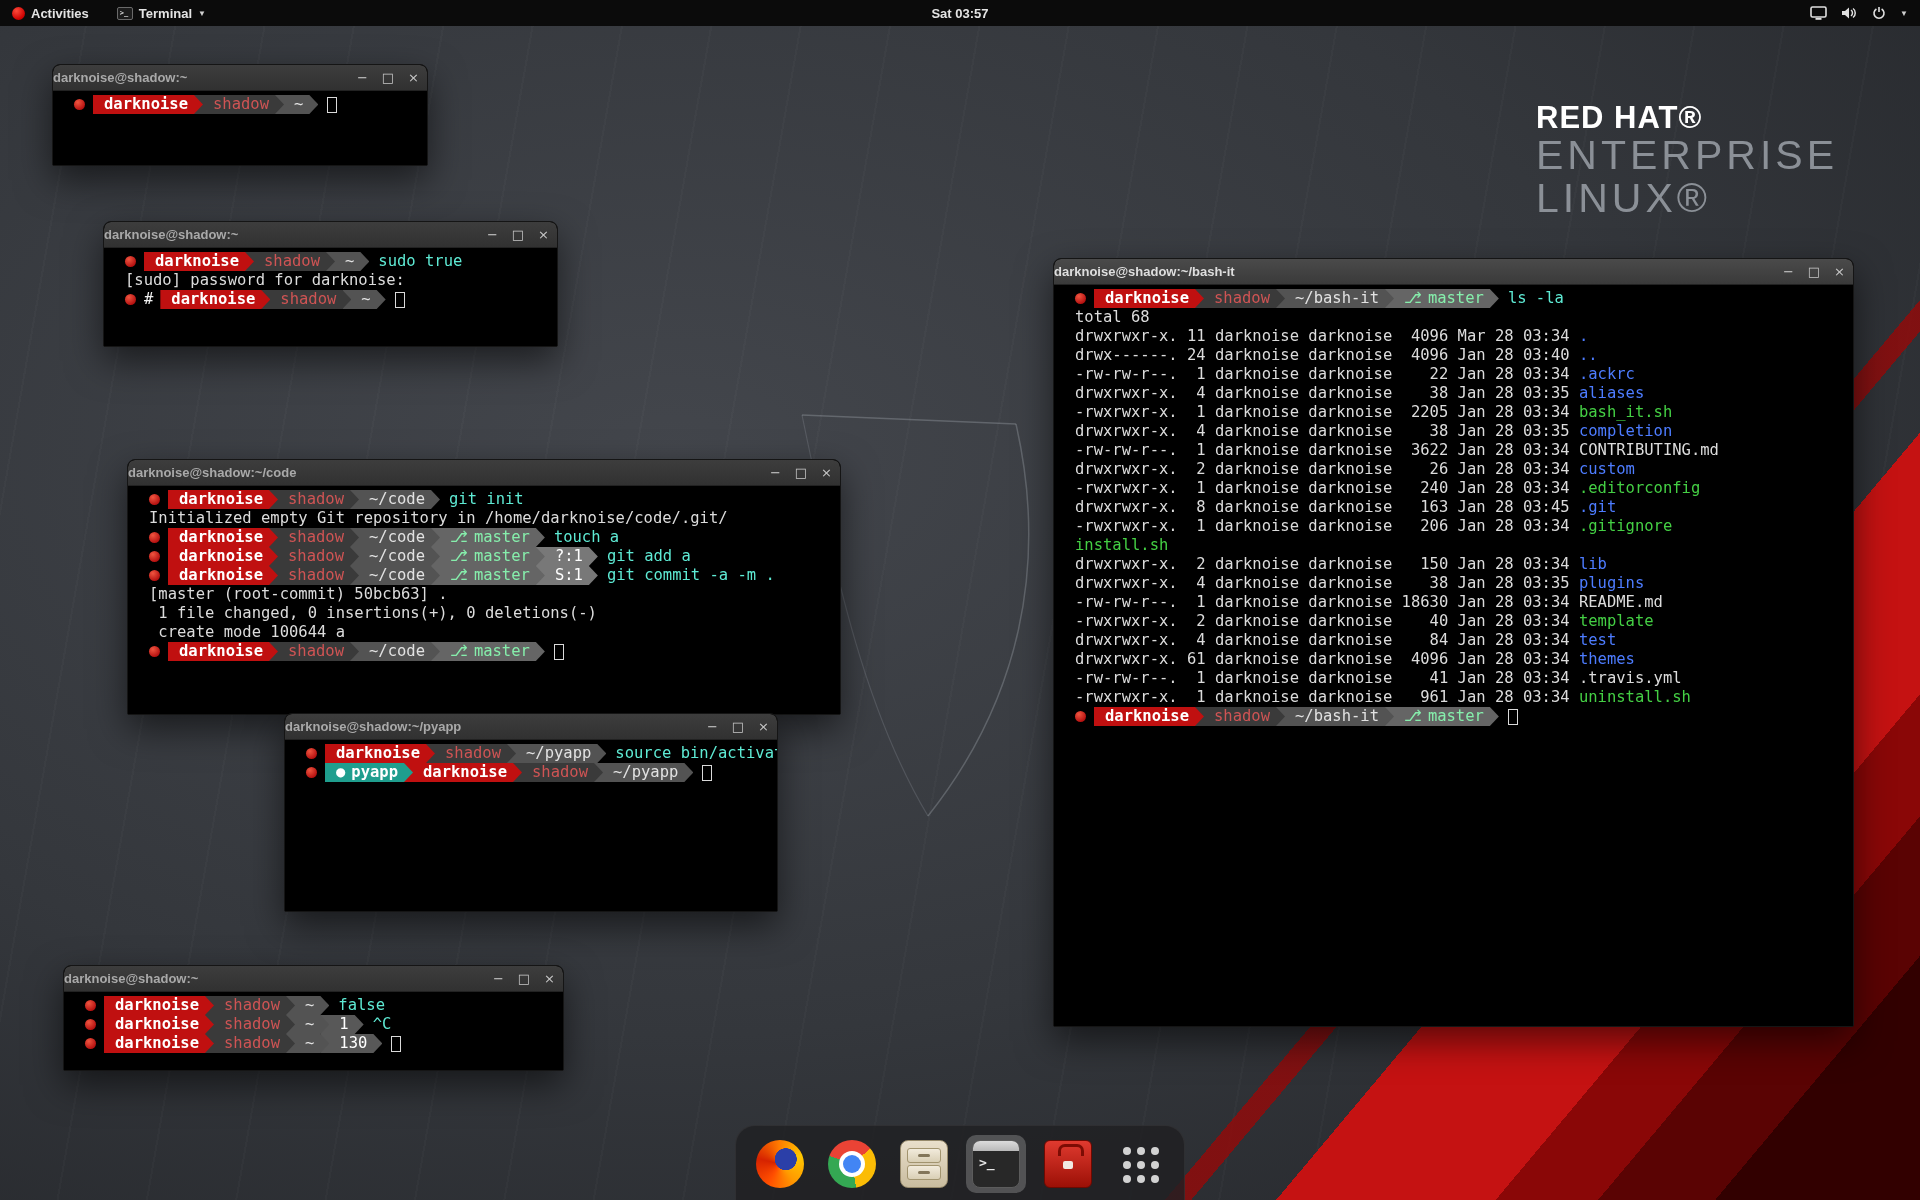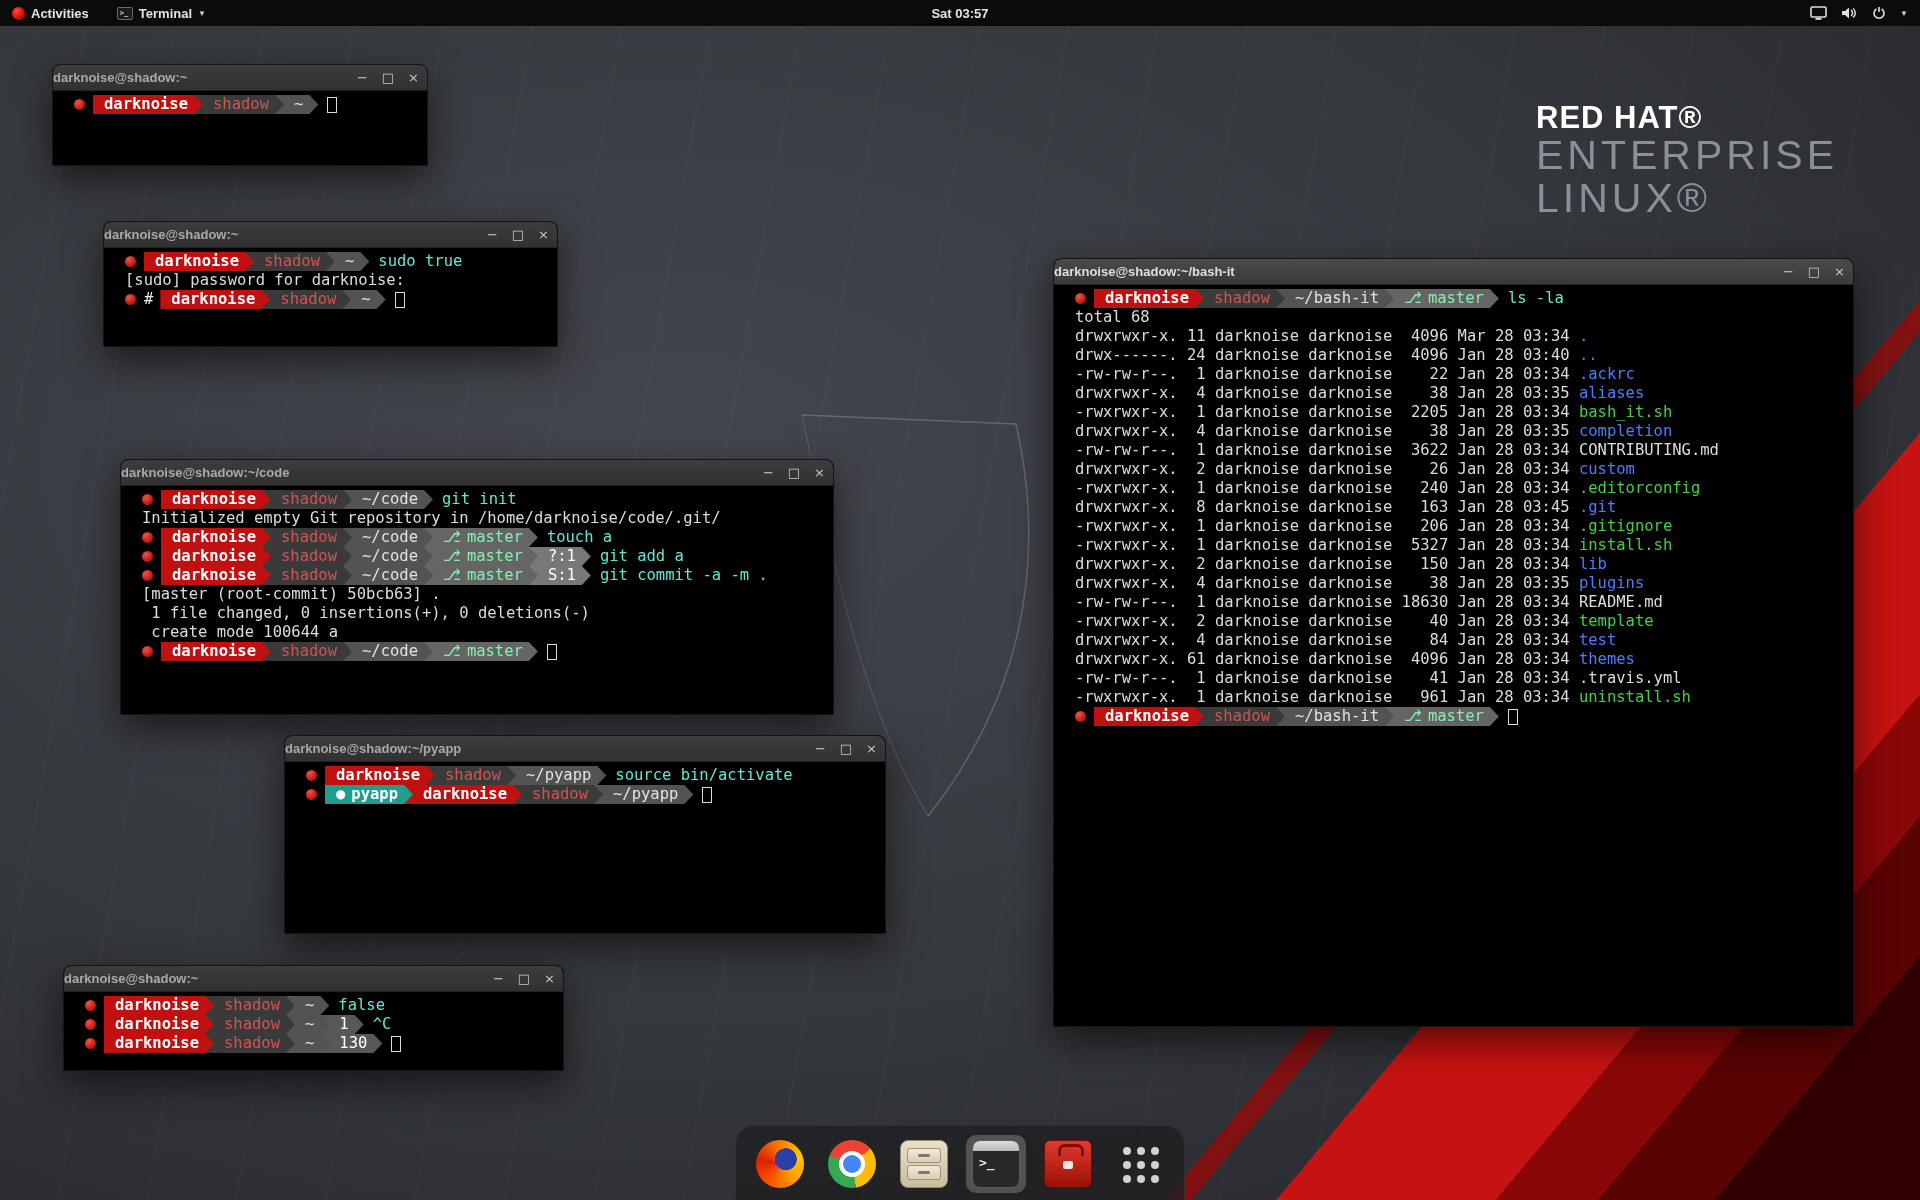--- a/index.html
+++ b/index.html
@@ -81,22 +81,22 @@
   .seg-txt{color:#f0f0f0;margin-right:7px;}
   .seg-cmd{color:#5eead4;margin-left:9px;}
   .seg-out{color:#dcdcdc;}
   .file-blue{color:var(--dir-blue);}
   .file-green{color:var(--exec-green);}
   .seg-cursor{display:inline-block;width:10px;height:16px;margin-left:9px;
     border:1.5px solid #dadada;background:transparent;flex:0 0 auto;}
   
   #w0{left:52px;top:64px;width:376px;height:102px;}
   #w1{left:103px;top:221px;width:455px;height:126px;}
-  #w2{left:120px;top:459px;width:714px;height:256px;}
-  #w3{left:284px;top:735px;width:602px;height:199px;}
+  #w2{left:127px;top:459px;width:714px;height:256px;}
+  #w3{left:284px;top:713px;width:494px;height:199px;}
   #w4{left:63px;top:965px;width:501px;height:106px;}
   #w5{left:1053px;top:258px;width:801px;height:769px;}
   
   #dock{position:absolute;bottom:0;left:50%;transform:translateX(-50%);z-index:10;
     background:rgba(32,32,34,0.82);border:1px solid rgba(255,255,255,0.06);border-bottom:none;
     border-radius:20px 20px 0 0;padding:9px 14px 7px;display:flex;gap:12px;align-items:center;}
   .dock-item{width:60px;height:58px;display:flex;align-items:center;justify-content:center;
     border-radius:10px;cursor:pointer;}
   .dock-item.active{background:rgba(255,255,255,0.22);}
   .dicon{width:48px;height:48px;position:relative;}
@@ -279,21 +279,21 @@
         <div class="t-line"><span class="seg-out">drwx------. 24 darknoise darknoise  4096 Jan 28 03:40 </span><span class="seg-out file-blue">..</span></div>
         <div class="t-line"><span class="seg-out">-rw-rw-r--.  1 darknoise darknoise    22 Jan 28 03:34 </span><span class="seg-out file-blue">.ackrc</span></div>
         <div class="t-line"><span class="seg-out">drwxrwxr-x.  4 darknoise darknoise    38 Jan 28 03:35 </span><span class="seg-out file-blue">aliases</span></div>
         <div class="t-line"><span class="seg-out">-rwxrwxr-x.  1 darknoise darknoise  2205 Jan 28 03:34 </span><span class="seg-out file-green">bash_it.sh</span></div>
         <div class="t-line"><span class="seg-out">drwxrwxr-x.  4 darknoise darknoise    38 Jan 28 03:35 </span><span class="seg-out file-blue">completion</span></div>
         <div class="t-line"><span class="seg-out">-rw-rw-r--.  1 darknoise darknoise  3622 Jan 28 03:34 </span><span class="seg-out">CONTRIBUTING.md</span></div>
         <div class="t-line"><span class="seg-out">drwxrwxr-x.  2 darknoise darknoise    26 Jan 28 03:34 </span><span class="seg-out file-blue">custom</span></div>
         <div class="t-line"><span class="seg-out">-rwxrwxr-x.  1 darknoise darknoise   240 Jan 28 03:34 </span><span class="seg-out file-green">.editorconfig</span></div>
         <div class="t-line"><span class="seg-out">drwxrwxr-x.  8 darknoise darknoise   163 Jan 28 03:45 </span><span class="seg-out file-blue">.git</span></div>
         <div class="t-line"><span class="seg-out">-rwxrwxr-x.  1 darknoise darknoise   206 Jan 28 03:34 </span><span class="seg-out file-green">.gitignore</span></div>
-        <div class="t-line"><span class="seg-out">-rwxrwxr-x.  1 darknoise darknoise  5327 Jan 28 03:34 </span><span class="seg-out file-green">install.sh</span></div>
+        <div class="t-line"><span class="seg-out file-green">install.sh</span></div>
         <div class="t-line"><span class="seg-out">drwxrwxr-x.  2 darknoise darknoise   150 Jan 28 03:34 </span><span class="seg-out file-blue">lib</span></div>
         <div class="t-line"><span class="seg-out">drwxrwxr-x.  4 darknoise darknoise    38 Jan 28 03:35 </span><span class="seg-out file-blue">plugins</span></div>
         <div class="t-line"><span class="seg-out">-rw-rw-r--.  1 darknoise darknoise 18630 Jan 28 03:34 </span><span class="seg-out">README.md</span></div>
         <div class="t-line"><span class="seg-out">-rwxrwxr-x.  2 darknoise darknoise    40 Jan 28 03:34 </span><span class="seg-out file-green">template</span></div>
         <div class="t-line"><span class="seg-out">drwxrwxr-x.  4 darknoise darknoise    84 Jan 28 03:34 </span><span class="seg-out file-blue">test</span></div>
         <div class="t-line"><span class="seg-out">drwxrwxr-x. 61 darknoise darknoise  4096 Jan 28 03:34 </span><span class="seg-out file-blue">themes</span></div>
         <div class="t-line"><span class="seg-out">-rw-rw-r--.  1 darknoise darknoise    41 Jan 28 03:34 </span><span class="seg-out">.travis.yml</span></div>
         <div class="t-line"><span class="seg-out">-rwxrwxr-x.  1 darknoise darknoise   961 Jan 28 03:34 </span><span class="seg-out file-green">uninstall.sh</span></div>
         <div class="t-line"><span class="seg-ic"></span><span class="pl seg-user" style="z-index: 39;">darknoise</span><span class="pl seg-host" style="z-index: 38;">shadow</span><span class="pl seg-path" style="z-index: 37;">~/bash-it</span><span class="pl seg-git" style="z-index: 36;"><span class="git-glyph">⎇</span>master</span><span class="seg-cursor"></span></div>
       </div>

